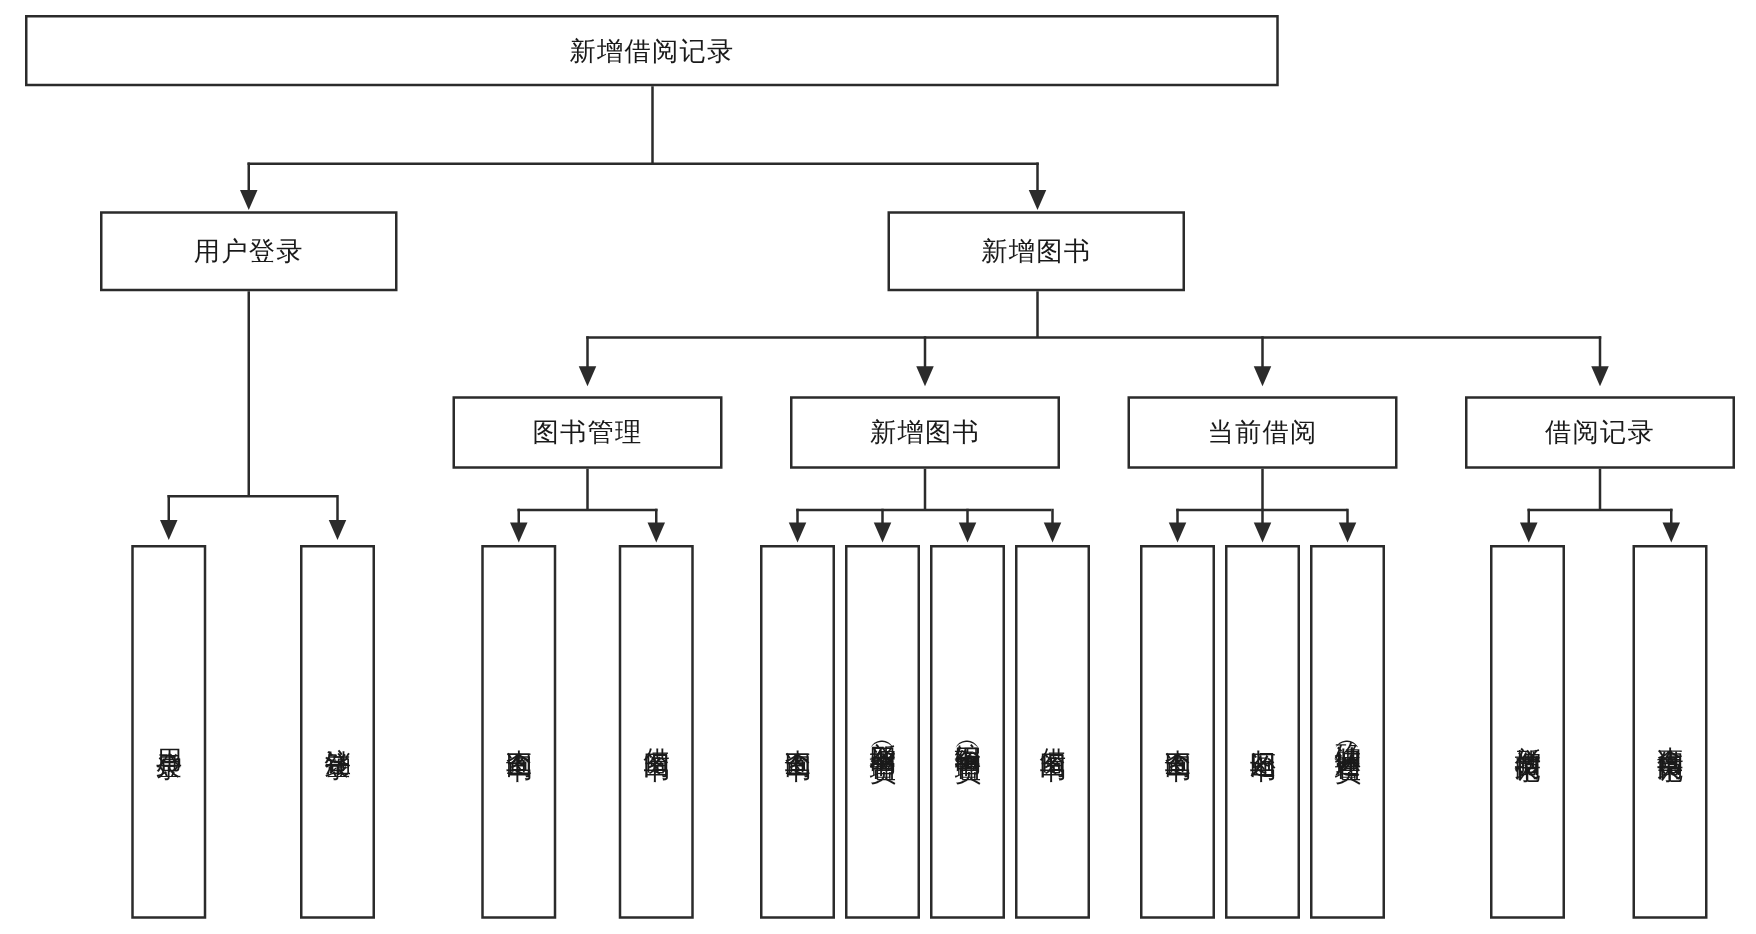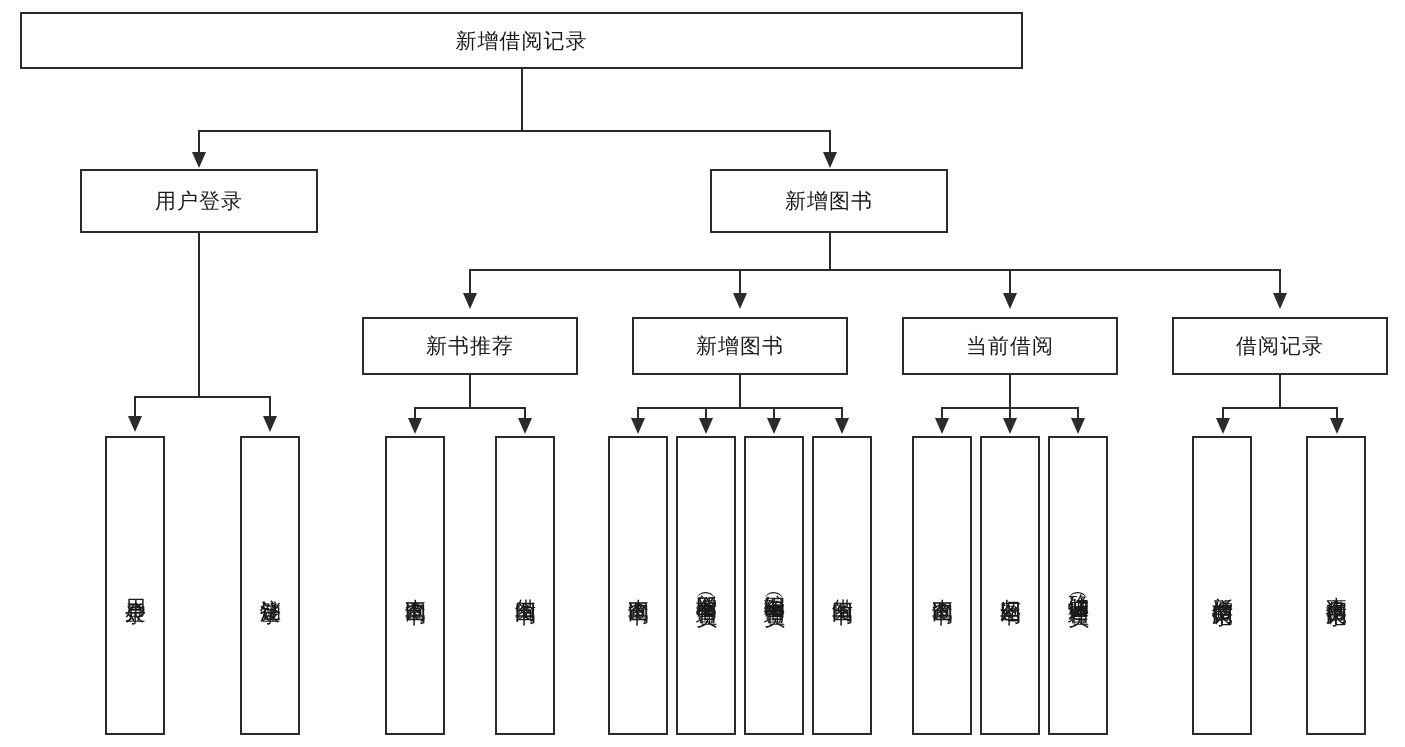--- a/index.html
+++ b/index.html
@@ -107,21 +107,21 @@
   <div class="edge v" style="left:469px; top:269px; height:26px;"></div>
   <div class="arrow" style="left:463px; top:293px;"></div>
   <div class="edge v" style="left:739px; top:269px; height:26px;"></div>
   <div class="arrow" style="left:733px; top:293px;"></div>
   <div class="edge v" style="left:1009px; top:269px; height:26px;"></div>
   <div class="arrow" style="left:1003px; top:293px;"></div>
   <div class="edge v" style="left:1279px; top:269px; height:26px;"></div>
   <div class="arrow" style="left:1273px; top:293px;"></div>
 
   <div class="node horiz" style="left:362px; top:317px; width:216px; height:58px;">
-    <span class="txt">新书推荐</span>
+    <span class="txt">图书管理</span>
   </div>
   <div class="node horiz" style="left:632px; top:317px; width:216px; height:58px;">
     <span class="txt">新增图书</span>
   </div>
   <div class="node horiz" style="left:902px; top:317px; width:216px; height:58px;">
     <span class="txt">当前借阅</span>
   </div>
   <div class="node horiz" style="left:1172px; top:317px; width:216px; height:58px;">
     <span class="txt">借阅记录</span>
   </div>

